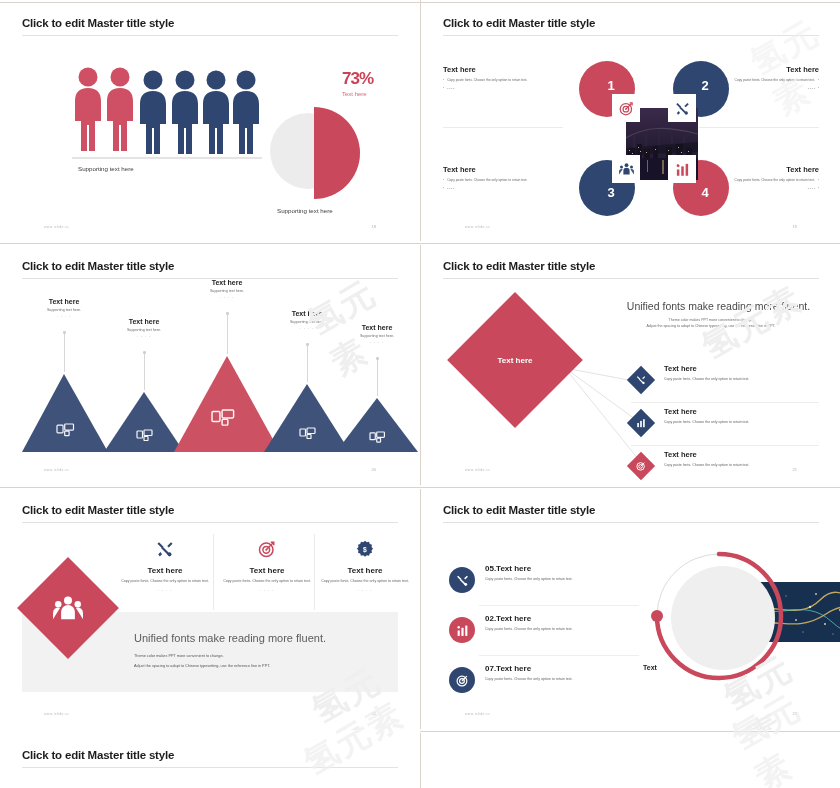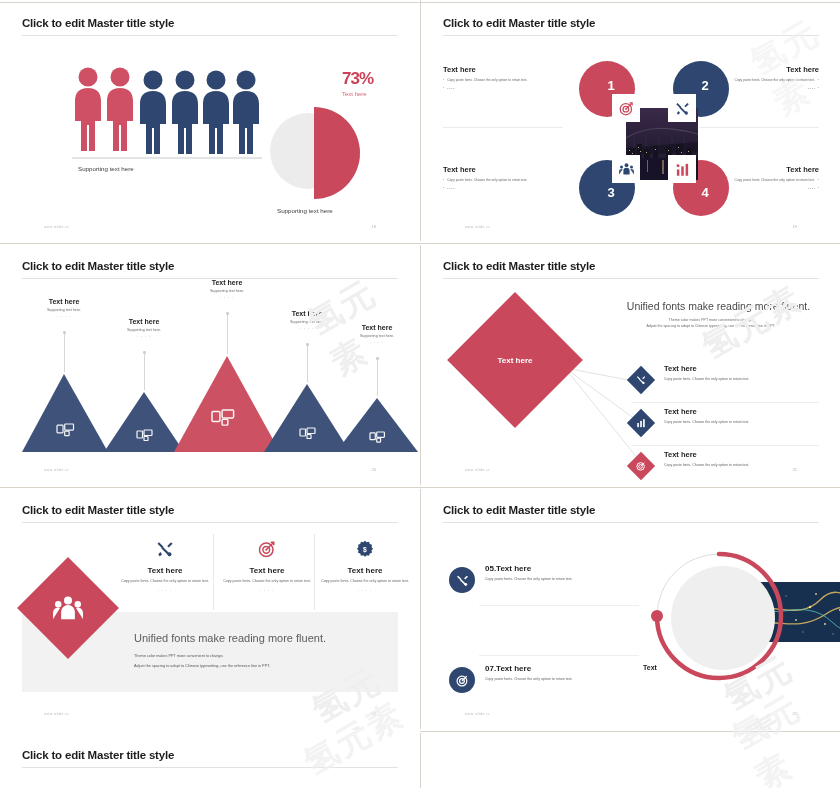--- a/index.html
+++ b/index.html
@@ -581,20 +581,32 @@
               <path d="M9 9 l11 11 -2 2 -11-11 z" fill="#fff"></path>
               <path d="M20 3 l-5 5 2 2 5-5 z" fill="#fff"></path>
               <circle cx="18" cy="19" r="2.6" fill="#fff"></circle>
             </svg>
         </div>
         <div class="t">05.Text here</div>
         <div class="p">Copy paste fonts. Choose the only option to retain text.</div>
       </div>
       <div class="s6-rule" style="top:101px;"></div>
 
+      <div class="s6-row" style="top:108px;">
+        <div class="ic" style="background:#c9485b;">
+          <svg width="13" height="13" viewBox="0 0 24 24" fill="#fff">
+              <rect x="3" y="12" width="4" height="10"></rect>
+              <rect x="10" y="7" width="4" height="15"></rect>
+              <rect x="17" y="3" width="4" height="19"></rect>
+              <circle cx="5" cy="6" r="2.2"></circle>
+            </svg>
+        </div>
+        <div class="t">02.Text here</div>
+        <div class="p">Copy paste fonts. Choose the only option to retain text.</div>
+      </div>
       <div class="s6-rule" style="top:151px;"></div>
 
       <div class="s6-row" style="top:158px;">
         <div class="ic" style="background:#2e4670;">
           <svg width="13" height="13" viewBox="0 0 24 24">
               <circle cx="11" cy="13" r="9" fill="none" stroke="#fff" stroke-width="2.2"></circle>
               <circle cx="11" cy="13" r="4.4" fill="none" stroke="#fff" stroke-width="2.2"></circle>
               <path d="M11 13 L20 4" stroke="#fff" stroke-width="2.2"></path>
             </svg>
         </div>

